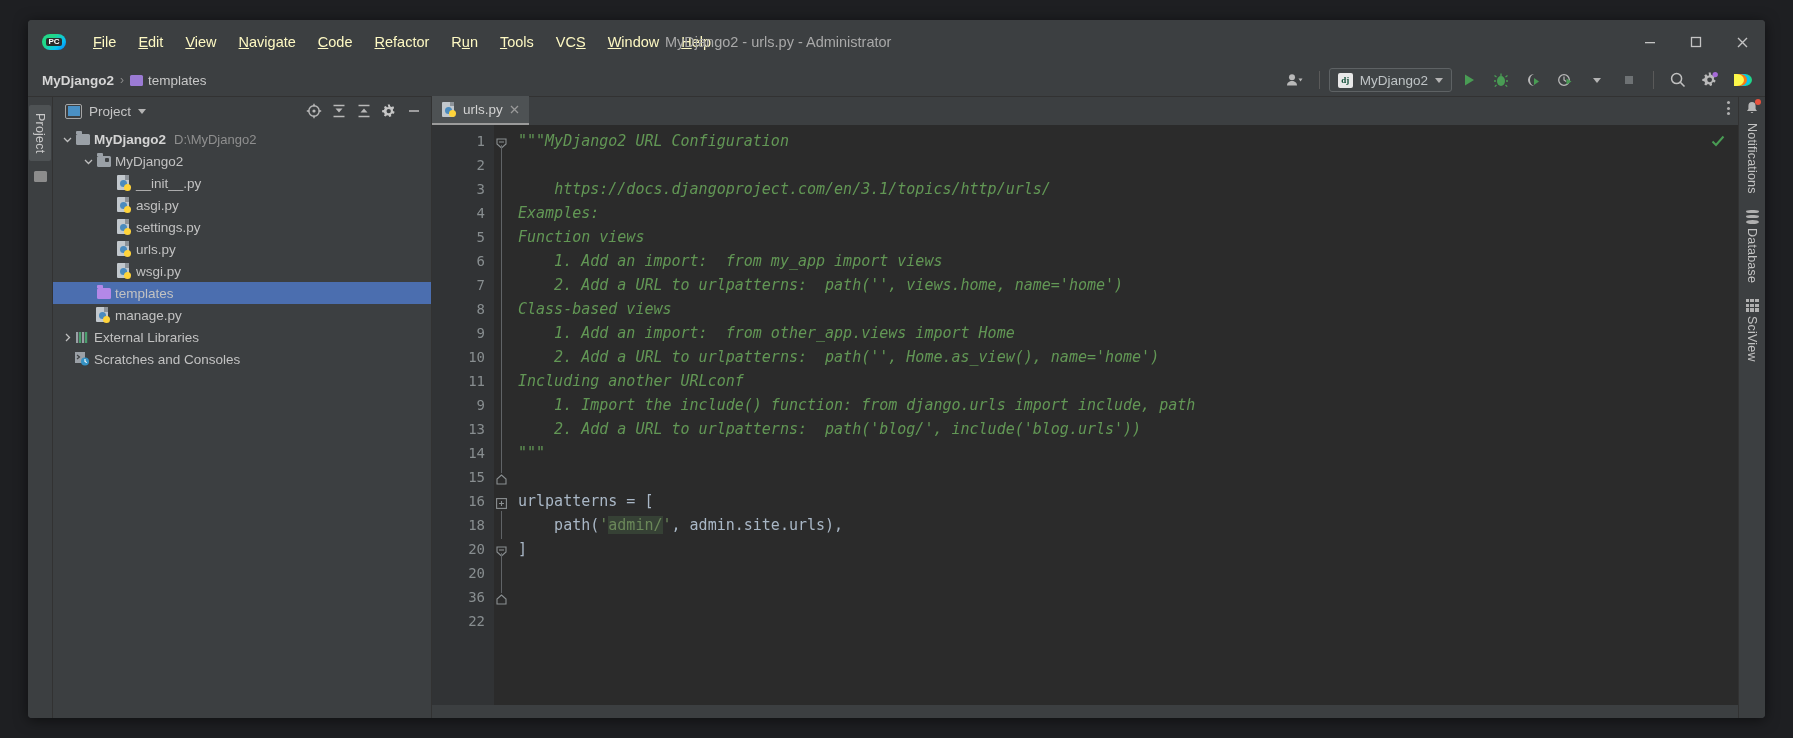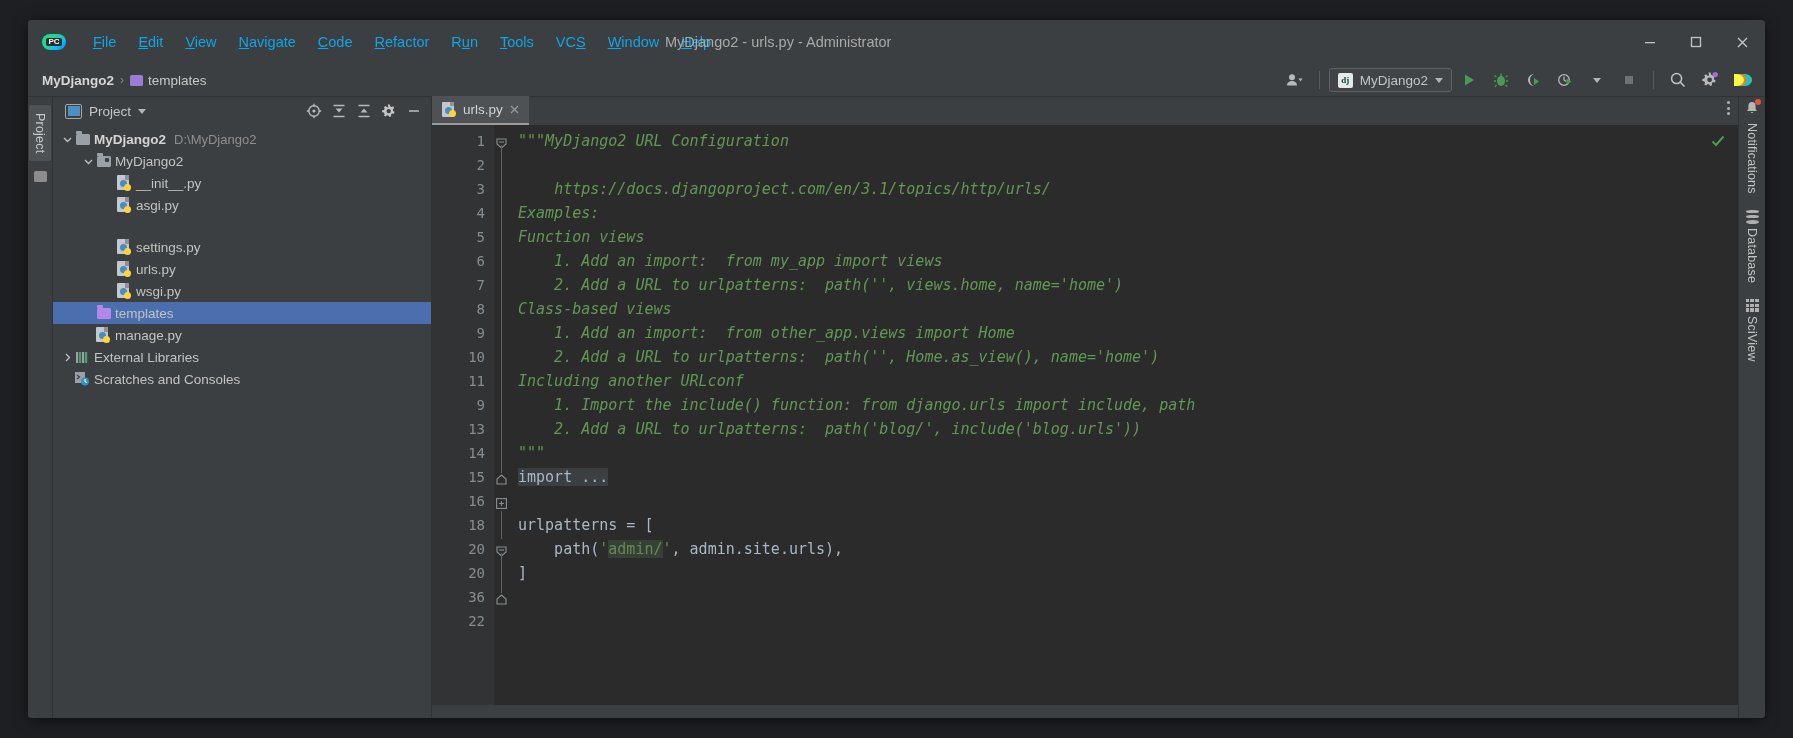--- a/index.html
+++ b/index.html
@@ -16,21 +16,21 @@
             position:relative;}
   .pc-logo{width:24px;height:16px;margin-left:14px;margin-right:16px;
            border-radius:8px;position:relative;flex:none;
            background:linear-gradient(135deg,#21d789 0%,#21d789 35%,#07c3f2 70%,#087cfa 100%);}
   .pc-logo::after{content:"";position:absolute;left:4px;top:4px;right:4px;bottom:4px;
                   background:#2b2b2b;border-radius:2px;}
   .pc-logo .pc-txt{position:absolute;z-index:2;left:0;right:0;top:3px;text-align:center;
                    font-size:8px;color:#fff;font-weight:bold;line-height:9px;
                    font-family:"Liberation Sans",sans-serif;}
   .menu{display:flex;align-items:center;gap:0px;}
-  .menu-item{padding:4px 11px;font-size:14.5px;color:#0ea5e9;white-space:nowrap;cursor:default;}
+  .menu-item{padding:4px 11px;font-size:14.5px;color:#fef9c3;white-space:nowrap;cursor:default;}
   .menu-item u{text-decoration:underline;}
   .win-title{position:absolute;left:637px;top:0;height:44px;line-height:44px;
              font-size:14.5px;color:#a9a9a9;white-space:nowrap;}
   .win-btns{position:absolute;right:0;top:0;height:44px;display:flex;align-items:center;}
   .win-btn{width:46px;height:44px;display:flex;align-items:center;justify-content:center;}
   .win-btn svg{display:block;}
 
   
   .navbar{height:32px;display:flex;align-items:center;background:#3c3f41;
           border-bottom:1px solid #323232;position:relative;}
@@ -356,21 +356,21 @@
             <span class="ico">
               <span class="pyico">
                 <span class="sheet"></span>
                 <span class="fold"></span>
                 <span class="b1"></span>
                 <span class="b2"></span>
               </span>
             </span>
             <span class="lbl">asgi.py</span>
           </div>
-          <div class="row" style="padding-left: 50px; margin-top: 20px;">
+          <div class="row" style="padding-left: 50px;">
             <span class="arrow"></span>
             <span class="ico">
               <span class="pyico">
                 <span class="sheet"></span>
                 <span class="fold"></span>
                 <span class="b1"></span>
                 <span class="b2"></span>
               </span>
             </span>
             <span class="lbl">settings.py</span>
@@ -582,21 +582,20 @@
             <div class="cline"><span class="doc">Function views</span></div>
             <div class="cline"><span class="doc">    1. Add an import:  from my_app import views</span></div>
             <div class="cline"><span class="doc">    2. Add a URL to urlpatterns:  path('', views.home, name='home')</span></div>
             <div class="cline"><span class="doc">Class-based views</span></div>
             <div class="cline"><span class="doc">    1. Add an import:  from other_app.views import Home</span></div>
             <div class="cline"><span class="doc">    2. Add a URL to urlpatterns:  path('', Home.as_view(), name='home')</span></div>
             <div class="cline"><span class="doc">Including another URLconf</span></div>
             <div class="cline"><span class="doc">    1. Import the include() function: from django.urls import include, path</span></div>
             <div class="cline"><span class="doc">    2. Add a URL to urlpatterns:  path('blog/', include('blog.urls'))</span></div>
             <div class="cline"><span class="doc">"""</span></div>
-            <div class="cline"><span class="folded">import ...</span></div>
             <div class="cline"><span class="id"></span></div>
             <div class="cline"><span class="id">urlpatterns</span><span class="id"> = [</span></div>
             <div class="cline"><span class="id">    path(</span><span class="str">'</span><span class="str inj">admin/</span><span class="str">'</span><span class="id">, admin.site.urls),</span></div>
             <div class="cline"><span class="id">]</span></div>
             <div class="cline"><span class="id"></span></div>
           </div>
         <div class="marker">
           <svg width="16" height="16" viewBox="0 0 16 16">
             <path d="M2.5 8.5 L6 12 L13.5 3.5" stroke="#499c54" stroke-width="2" fill="none"></path>
           </svg>

